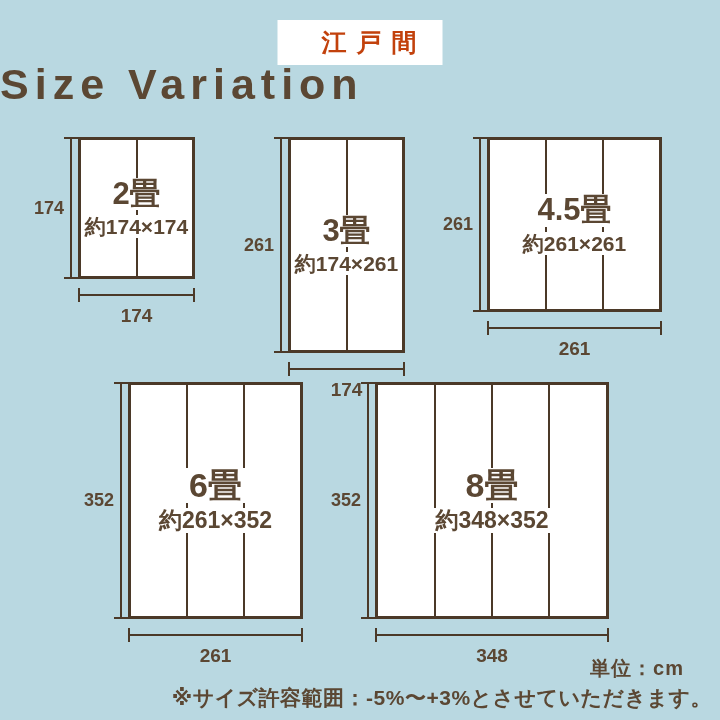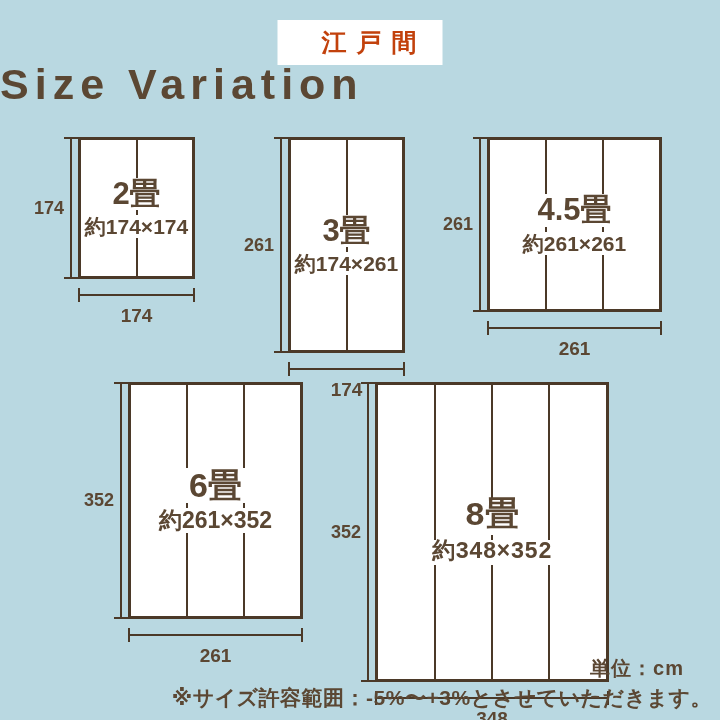--- a/index.html
+++ b/index.html
@@ -196,21 +196,21 @@
       <div class="rect-size">約261×352</div>
     </div>
   </div>
   <div class="hdim"></div>
   <div class="hlabel">261</div>
 </div>
 
 <div class="panel row2" style="left:331px; top:382px;">
   <div class="vlabel">352</div>
   <div class="vdim"></div>
-  <div class="rect" style="width:234px; height:300px;font-family:Liberation Mono, monospace;">
+  <div class="rect" style="width:234px; height:237px;">
     <div class="divider" style="left:25%;"></div>
     <div class="divider" style="left:50%;"></div>
     <div class="divider" style="left:75%;"></div>
     <div class="rect-text">
       <div class="rect-label">8畳</div>
       <div class="rect-size">約348×352</div>
     </div>
   </div>
   <div class="hdim"></div>
   <div class="hlabel">348</div>

